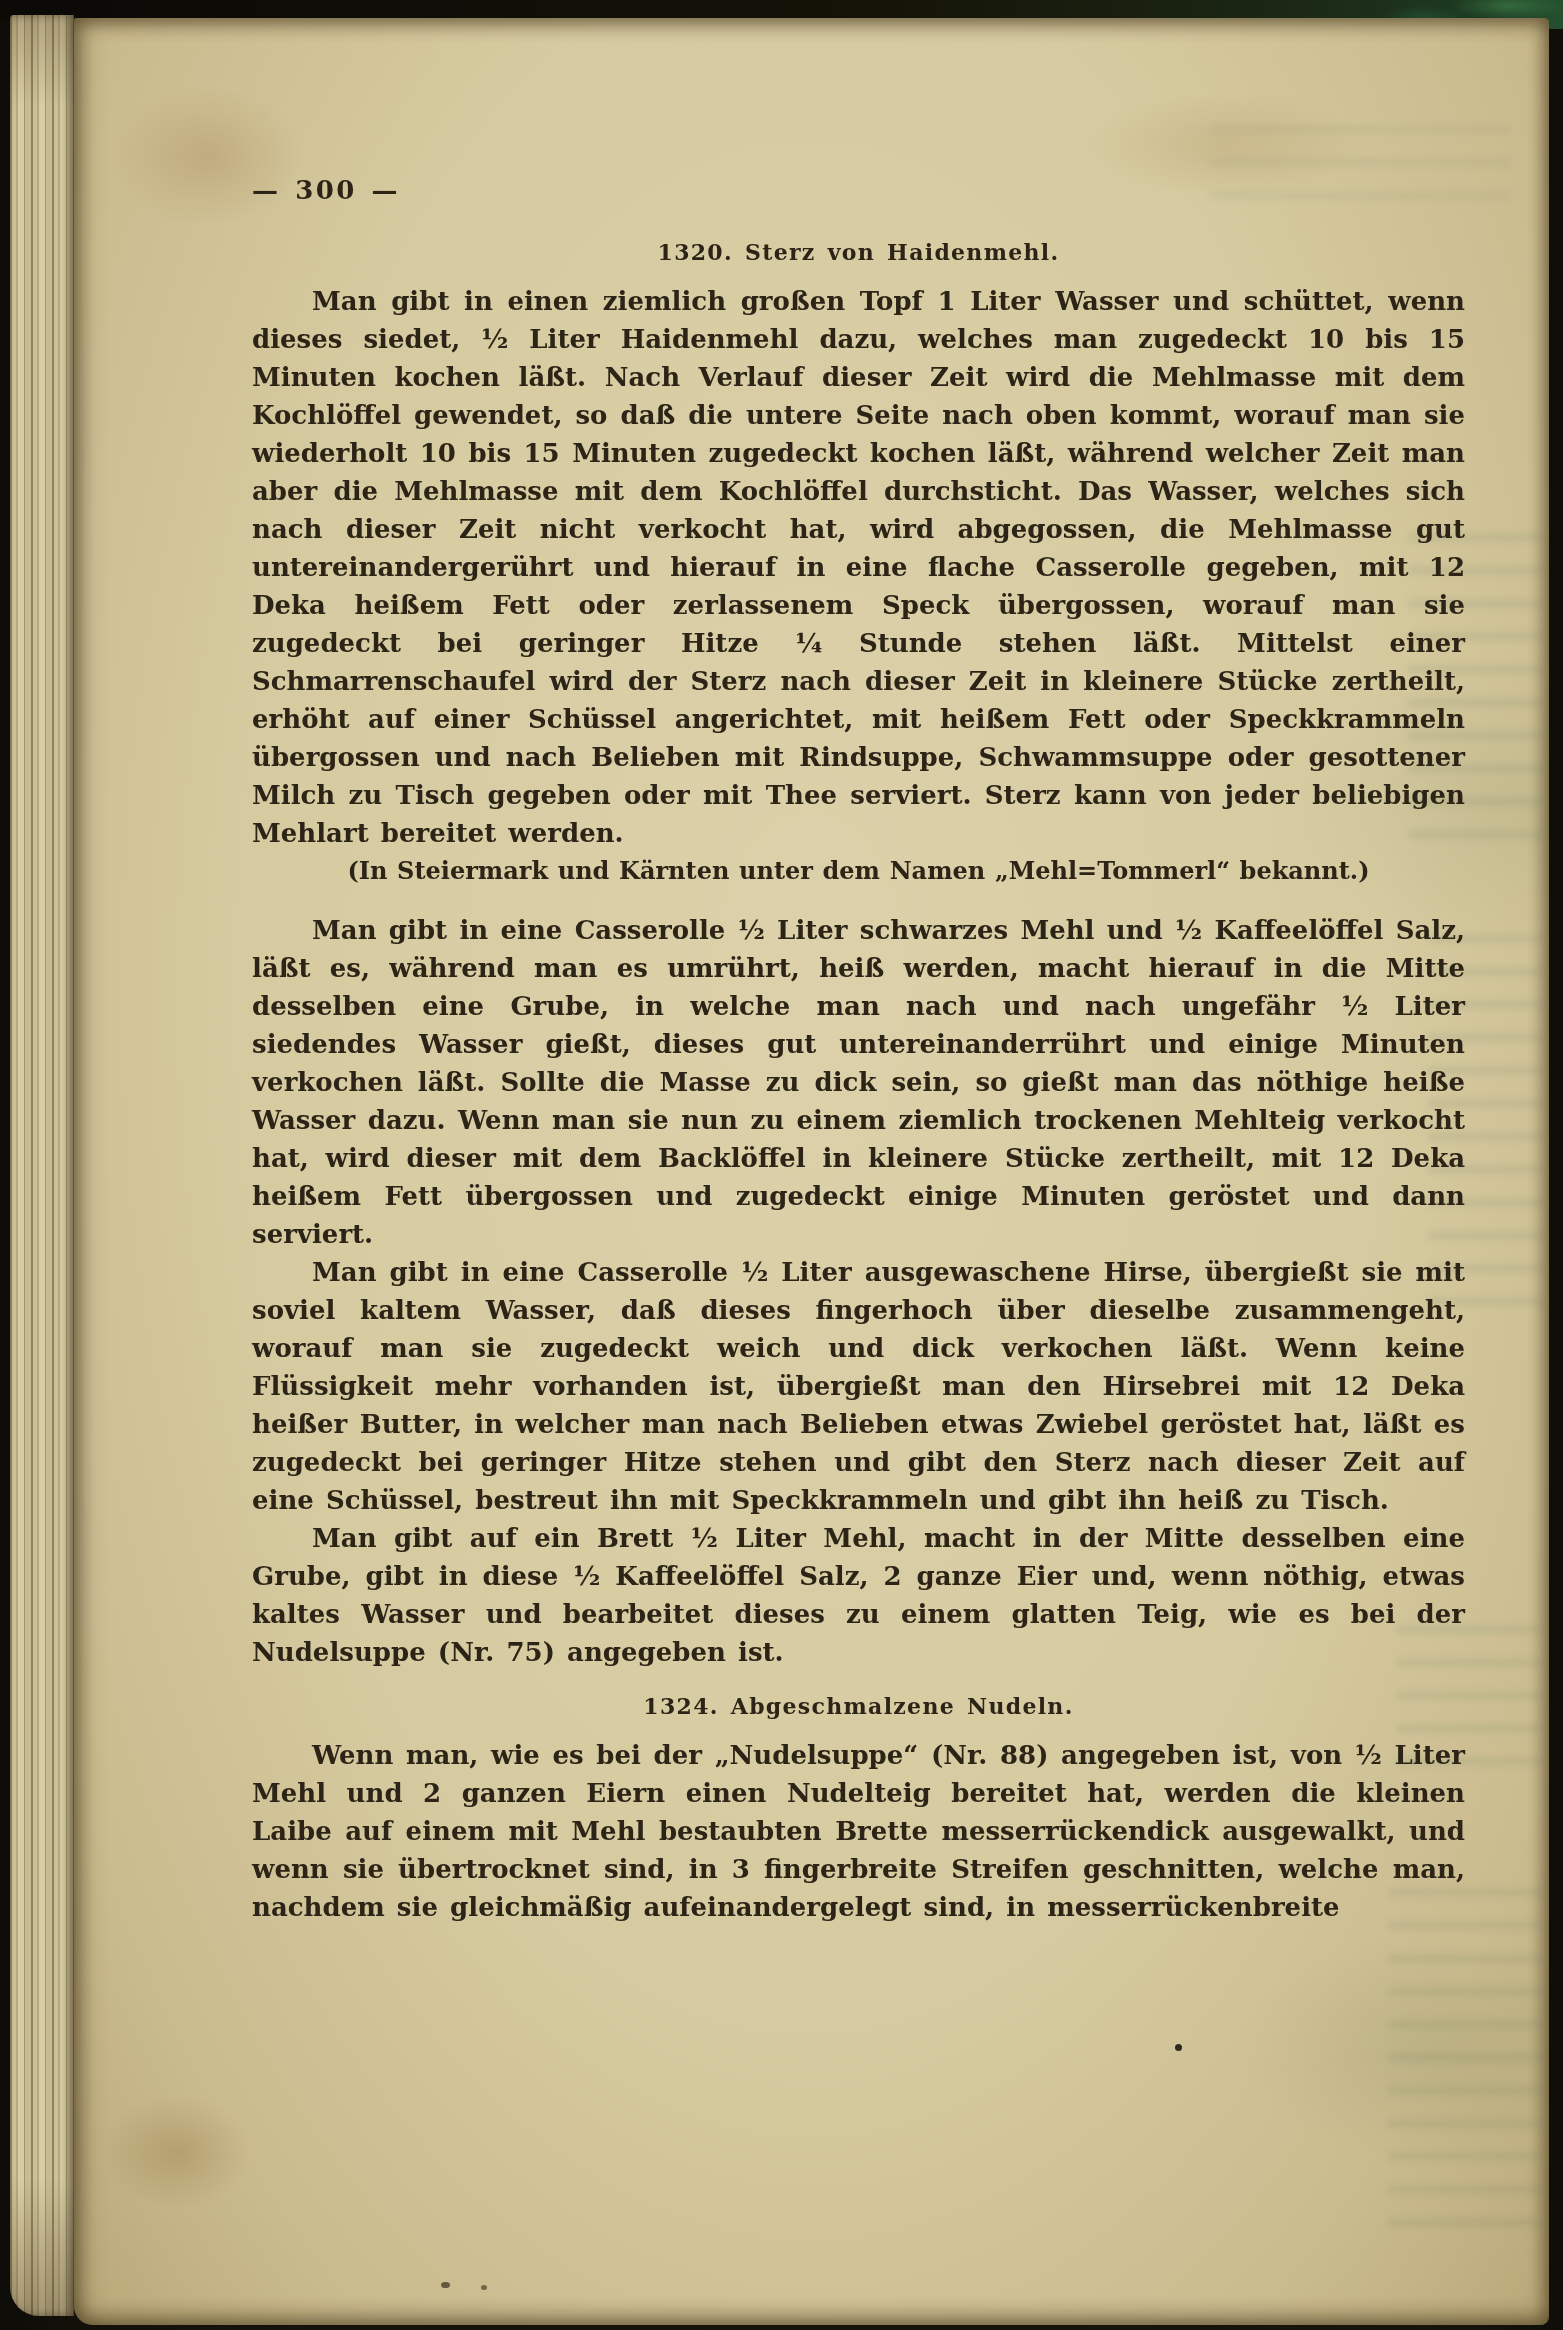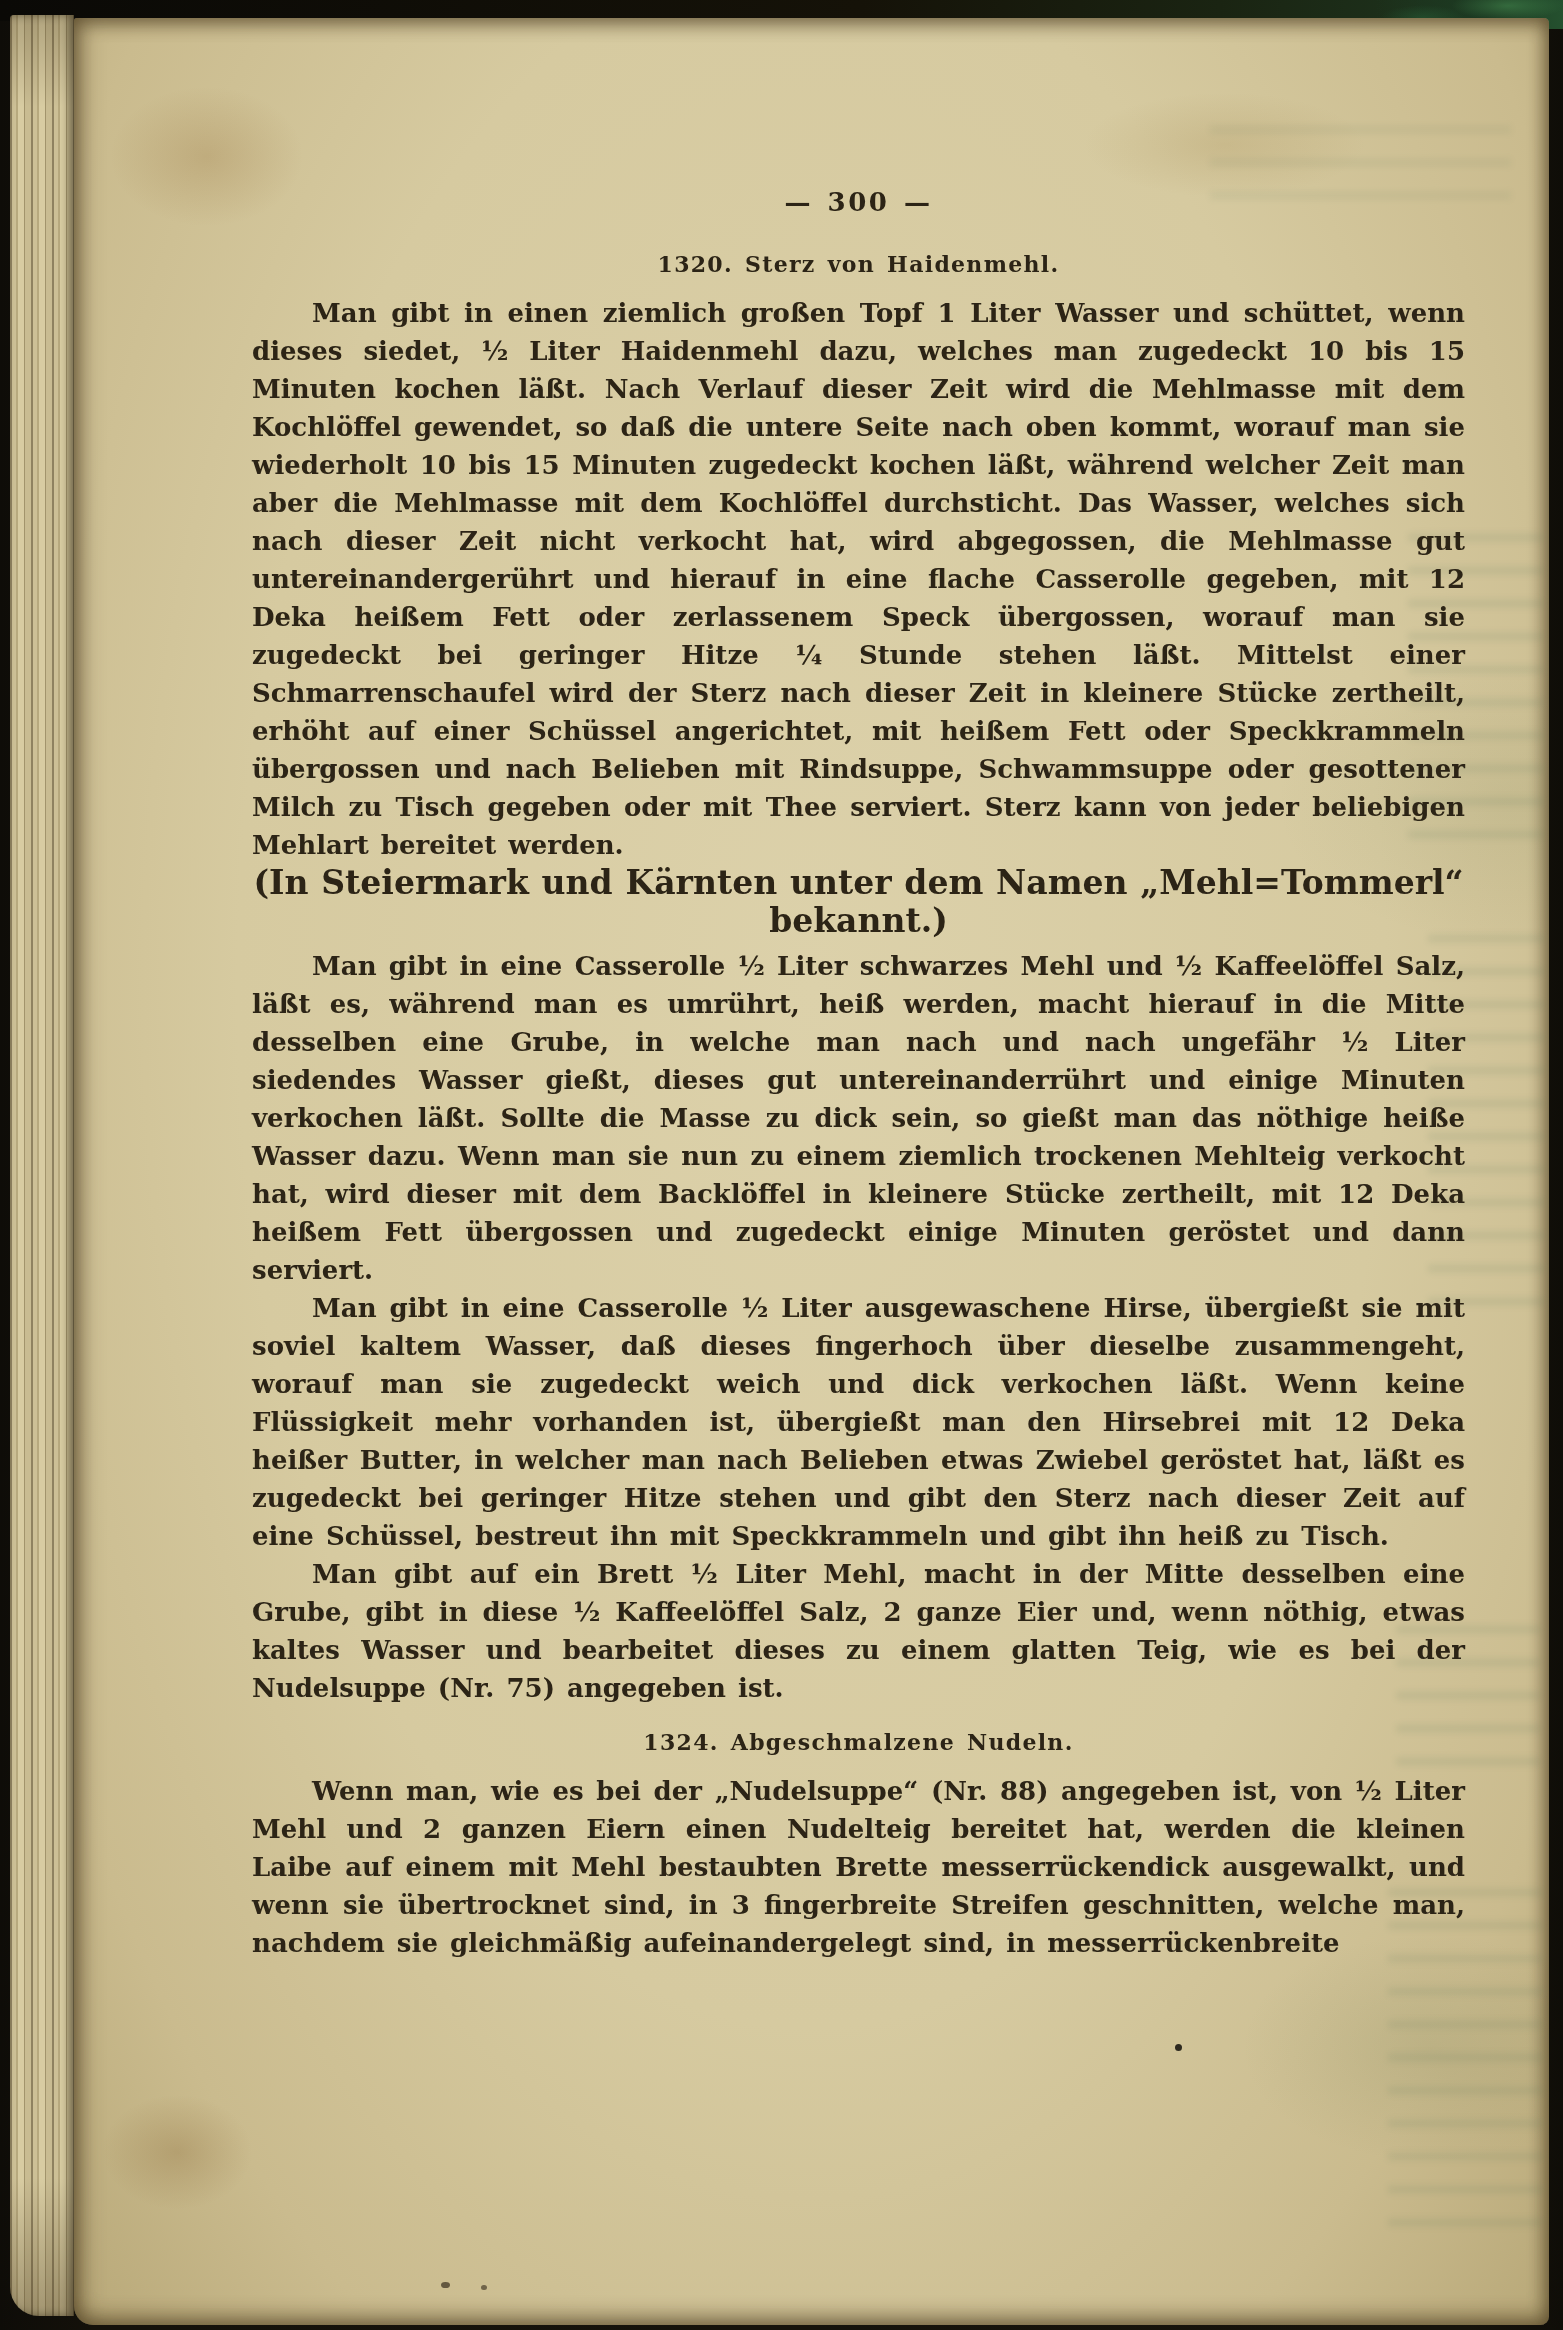--- a/index.html
+++ b/index.html
@@ -62,31 +62,31 @@
   .speck.s2{left:367px;top:2264px;width:8.8px;height:6.3px;opacity:.8;}
   .speck.s3{left:407px;top:2267px;width:5.6px;height:5px;opacity:.7;}
   .content{
     position:absolute;left:178px;top:153px;width:1213px;
     color:#2c2416;
     font-size:26px;line-height:38px;font-weight:bold;
     word-spacing:3.1px;
     text-align:justify;
   }
   .page-number{
-    text-align:center;font-size:26px;letter-spacing:2.5px;
-    margin:12px 0 24px 0;font-weight:bold;
+    font-size:26px;letter-spacing:2.5px;
+    margin:0 0 24px 0;font-weight:bold;
   }
   .para{margin:0;}
   .para.indent{text-indent:60px;}
   .heading{
     text-align:center;font-size:22px;letter-spacing:1.3px;
     margin:16.3px 0 11.3px 0;font-weight:bold;text-indent:0;
   }
   .note{
-    text-align:center;font-size:33px;margin:0 0 7px 0;
+    text-align:center;font-size:24px;margin:0 0 21px 0;
     font-weight:bold;text-indent:0;word-spacing:1.3px;
   }
 </style>
 </head>
 <body>
 
 <div class="scene">
   <div class="top-edge"></div>
   <div class="cover-corner"></div>
   <div class="page-stack"></div>

